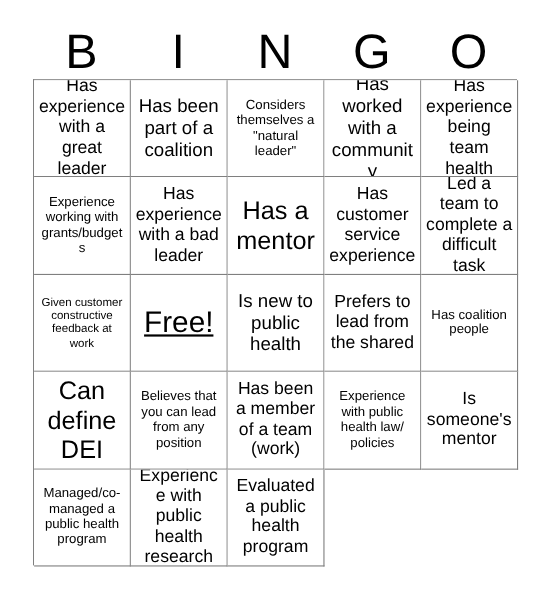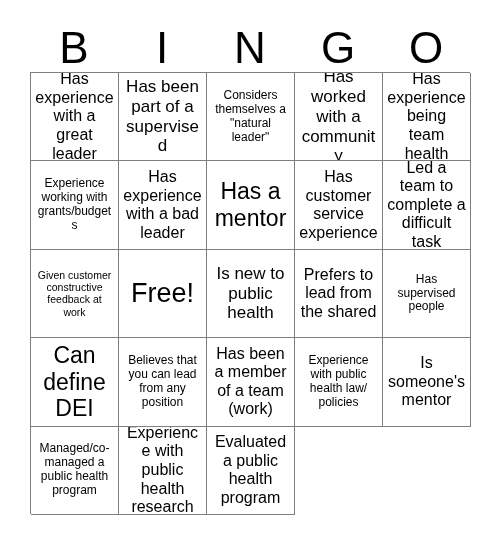--- a/index.html
+++ b/index.html
@@ -75,41 +75,41 @@
     line-height: 1.16;
     word-wrap: break-word;
     hyphens: none;
   }
   
   .fs-xs  .bingo-cell-text { font-size: 10.5px; }
   .fs-sm  .bingo-cell-text { font-size: 12px; }
   .fs-md  .bingo-cell-text { font-size: 16px; }
   .fs-lg  .bingo-cell-text { font-size: 17px; }
   .fs-xl  .bingo-cell-text { font-size: 23px; }
-  .fs-xxl .bingo-cell-text { font-size: 27px; }
+  .fs-xxl .bingo-cell-text { font-size: 27px; text-decoration: underline; }
 </style>
 </head>
 <body>
 
 <div class="bingo-page">
 
   <div class="bingo-header">
     <div class="bingo-header-letter">B</div>
     <div class="bingo-header-letter">I</div>
     <div class="bingo-header-letter">N</div>
     <div class="bingo-header-letter">G</div>
     <div class="bingo-header-letter">O</div>
   </div>
 
   <div class="bingo-grid" id="bingo-grid">
       <div class="bingo-cell fs-md">
         <span class="bingo-cell-text">Has experience with a great leader</span>
       </div>
       <div class="bingo-cell fs-lg">
-        <span class="bingo-cell-text">Has been part of a supervised</span>
+        <span class="bingo-cell-text">Has been part of a coalition</span>
       </div>
       <div class="bingo-cell fs-sm">
         <span class="bingo-cell-text">Considers themselves a "natural leader"</span>
       </div>
       <div class="bingo-cell fs-lg">
         <span class="bingo-cell-text">Has worked with a community</span>
       </div>
       <div class="bingo-cell fs-md">
         <span class="bingo-cell-text">Has experience being team health</span>
       </div>
@@ -134,21 +134,21 @@
       <div class="bingo-cell fs-xxl">
         <span class="bingo-cell-text">Free!</span>
       </div>
       <div class="bingo-cell fs-lg">
         <span class="bingo-cell-text">Is new to public health</span>
       </div>
       <div class="bingo-cell fs-md">
         <span class="bingo-cell-text">Prefers to lead from the shared</span>
       </div>
       <div class="bingo-cell fs-sm">
-        <span class="bingo-cell-text">Has supervised people</span>
+        <span class="bingo-cell-text">Has coalition people</span>
       </div>
       <div class="bingo-cell fs-xl">
         <span class="bingo-cell-text">Can define DEI</span>
       </div>
       <div class="bingo-cell fs-sm">
         <span class="bingo-cell-text">Believes that you can lead from any position</span>
       </div>
       <div class="bingo-cell fs-md">
         <span class="bingo-cell-text">Has been a member of a team (work)</span>
       </div>

